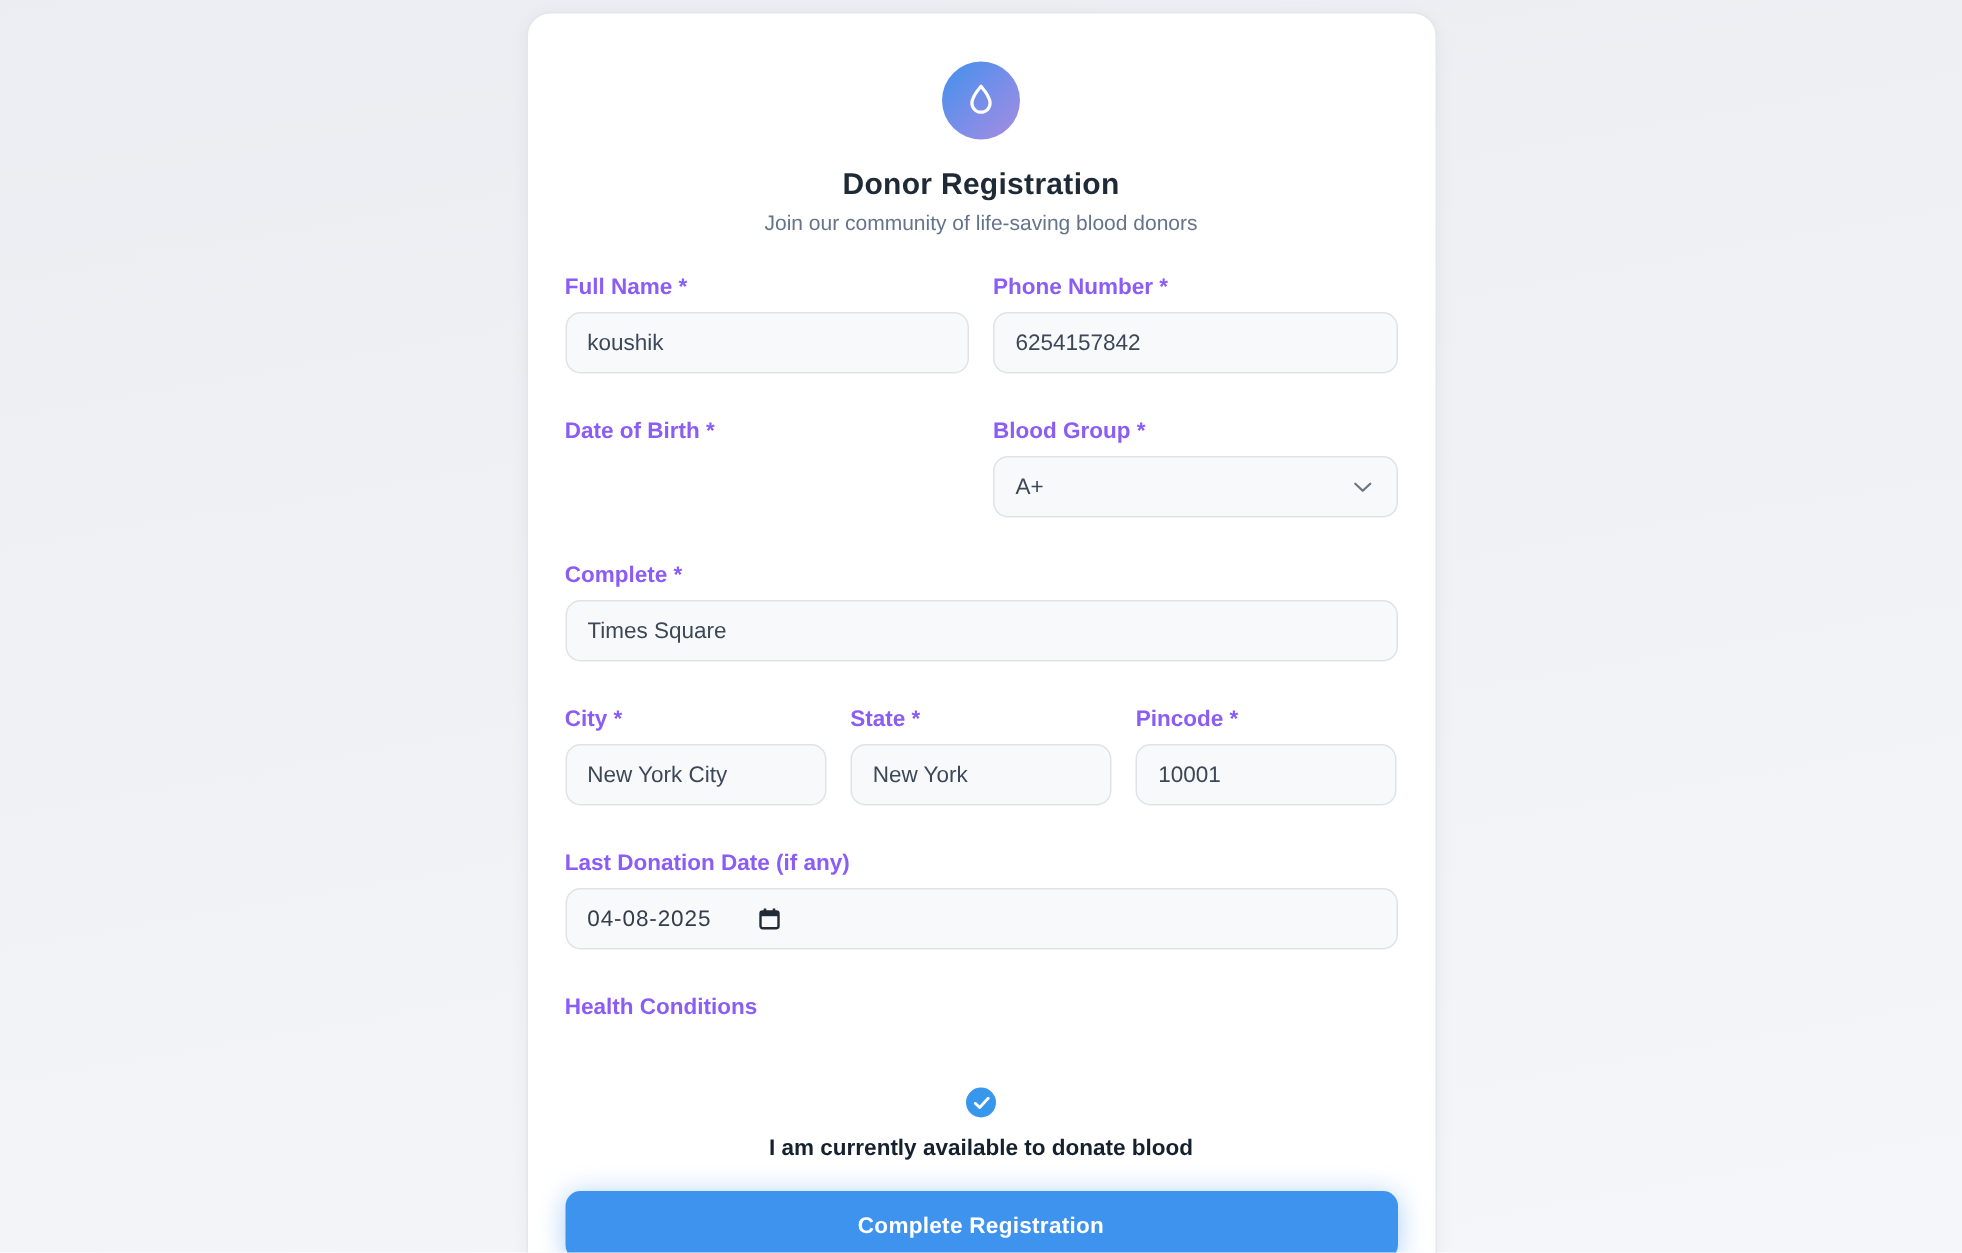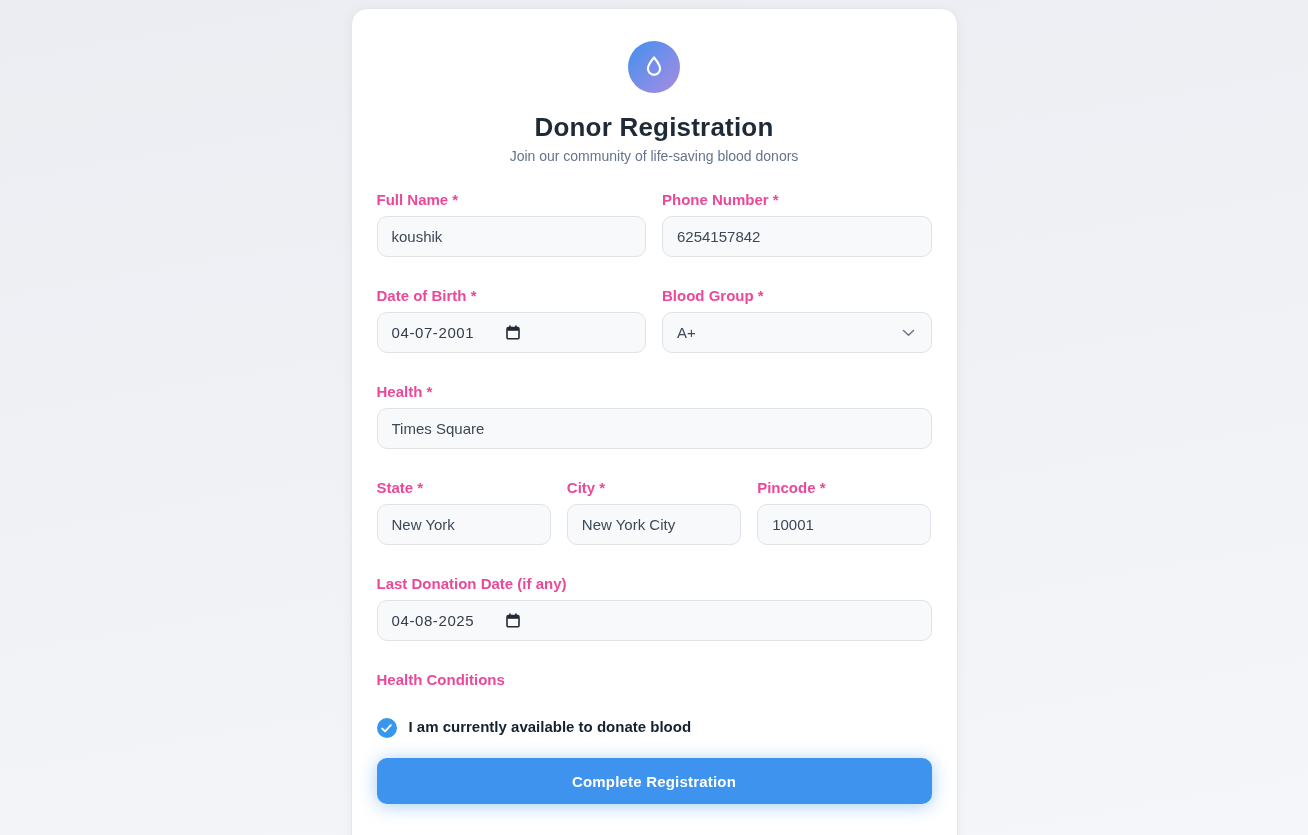--- a/index.html
+++ b/index.html
@@ -27,41 +27,41 @@
   .logo-circle {
     width: 52px; height: 52px;
     margin: 8px auto 0 auto;
     border-radius: 50%;
     background: linear-gradient(135deg, #4b90ec 10%, #7b8ee8 55%, #a78be0 100%);
     display: flex; align-items: center; justify-content: center;
   }
   .page-title {
     margin-top: 19px;
     text-align: center;
-    font-size: 26px;
+    font-size: 20px;
     font-weight: 700;
     letter-spacing: 0.2px;
     color: #1f2a37;
   }
   .page-subtitle {
     margin-top: 5px;
     text-align: center;
     font-size: 14px;
     color: #64748b;
   }
   form { margin-top: 26px; }
   .row { display: grid; gap: 16px; margin-bottom: 29px; }
   .row.cols-2 { grid-template-columns: 1fr 1fr; }
   .row.cols-3 { grid-template-columns: 1fr 1fr 1fr; }
   .row.cols-1 { grid-template-columns: 1fr; }
   .field-label {
     display: block;
     font-size: 15px;
     font-weight: 700;
-    color: #ec4899;
+    color: #8b5cf6;
     margin-bottom: 6px;
     line-height: 20px;
   }
   .text-input, .fake-input {
     width: 100%;
     height: 41px;
     background: #f8f9fb;
     border: 1px solid #dfe3e8;
     border-radius: 10px;
     padding: 0 14px;
@@ -78,23 +78,25 @@
   .date-value {
     font-size: 15px;
     color: #333d4b;
     letter-spacing: 0.6px;
   }
   .calendar-icon { margin-left: 32px; display: inline-flex; }
   .select-input { justify-content: space-between; cursor: default; }
   .select-value { font-size: 15px; color: #3c4858; }
   .chevron-icon { display: inline-flex; margin-right: 2px; }
   .checkbox-row {
-    margin-top: 22px;
+    margin-top: 37px;
     display: flex;
+    align-items: center;
     gap: 12px;
+    flex-direction: column;
   }
   .checkbox-circle {
     width: 20px; height: 20px;
     border-radius: 50%;
     background: #3797ec;
     display: flex; align-items: center; justify-content: center;
     flex-shrink: 0;
   }
   .checkbox-label {
     font-size: 15px;
@@ -144,62 +146,51 @@
       <div>
         <label class="field-label">Phone Number *</label>
         <input class="text-input" type="text" value="6254157842" style="">
       </div>
     </div>
 
     
     <div class="row cols-2">
       <div>
         <label class="field-label">Date of Birth *</label>
-        <div class="fake-input">
-          <span class="date-value">04-07-2001</span>
-          <span class="calendar-icon">
-            <svg width="14" height="15" viewBox="0 0 14 15" fill="none">
-              <line x1="4" y1="0.6" x2="4" y2="3.4" stroke="#222a35" stroke-width="1.7"></line>
-              <line x1="10" y1="0.6" x2="10" y2="3.4" stroke="#222a35" stroke-width="1.7"></line>
-              <rect x="1" y="2.6" width="12" height="11.2" rx="1.4" stroke="#222a35" stroke-width="1.6"></rect>
-              <rect x="1.4" y="3" width="11.2" height="2.8" fill="#222a35"></rect>
-            </svg>
-          </span>
-        </div>
       </div>
       <div>
         <label class="field-label">Blood Group *</label>
         <div class="fake-input select-input">
           <span class="select-value">A+</span>
           <span class="chevron-icon">
             <svg width="13" height="8" viewBox="0 0 13 8" fill="none">
               <path d="M1.5 1.5 L6.5 6.2 L11.5 1.5" stroke="#6d7683" stroke-width="1.5" stroke-linecap="round" stroke-linejoin="round"></path>
             </svg>
           </span>
         </div>
       </div>
     </div>
 
     
     <div class="row cols-1">
       <div>
-        <label class="field-label">Health *</label>
+        <label class="field-label">Complete *</label>
         <input class="text-input" type="text" value="Times Square" style="">
       </div>
     </div>
 
     
     <div class="row cols-3">
+      <div>
+        <label class="field-label">City *</label>
+        <input class="text-input" type="text" value="New York City" style="">
+      </div>
       <div>
         <label class="field-label">State *</label>
         <input class="text-input" type="text" value="New York" style="">
-      </div>
-      <div>
-        <label class="field-label">City *</label>
-        <input class="text-input" type="text" value="New York City" style="">
       </div>
       <div>
         <label class="field-label">Pincode *</label>
         <input class="text-input" type="text" value="10001" style="">
       </div>
     </div>
 
     
     <div class="row cols-1">
       <div>

